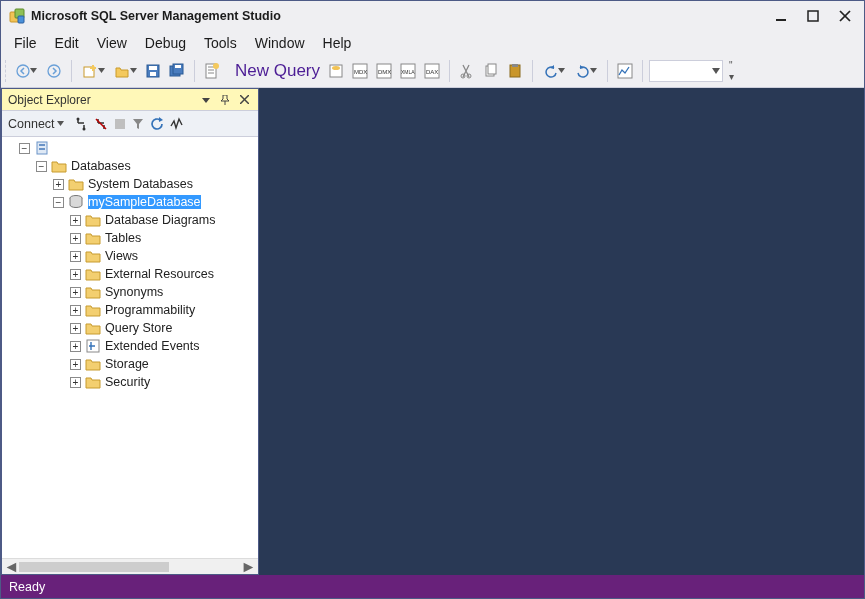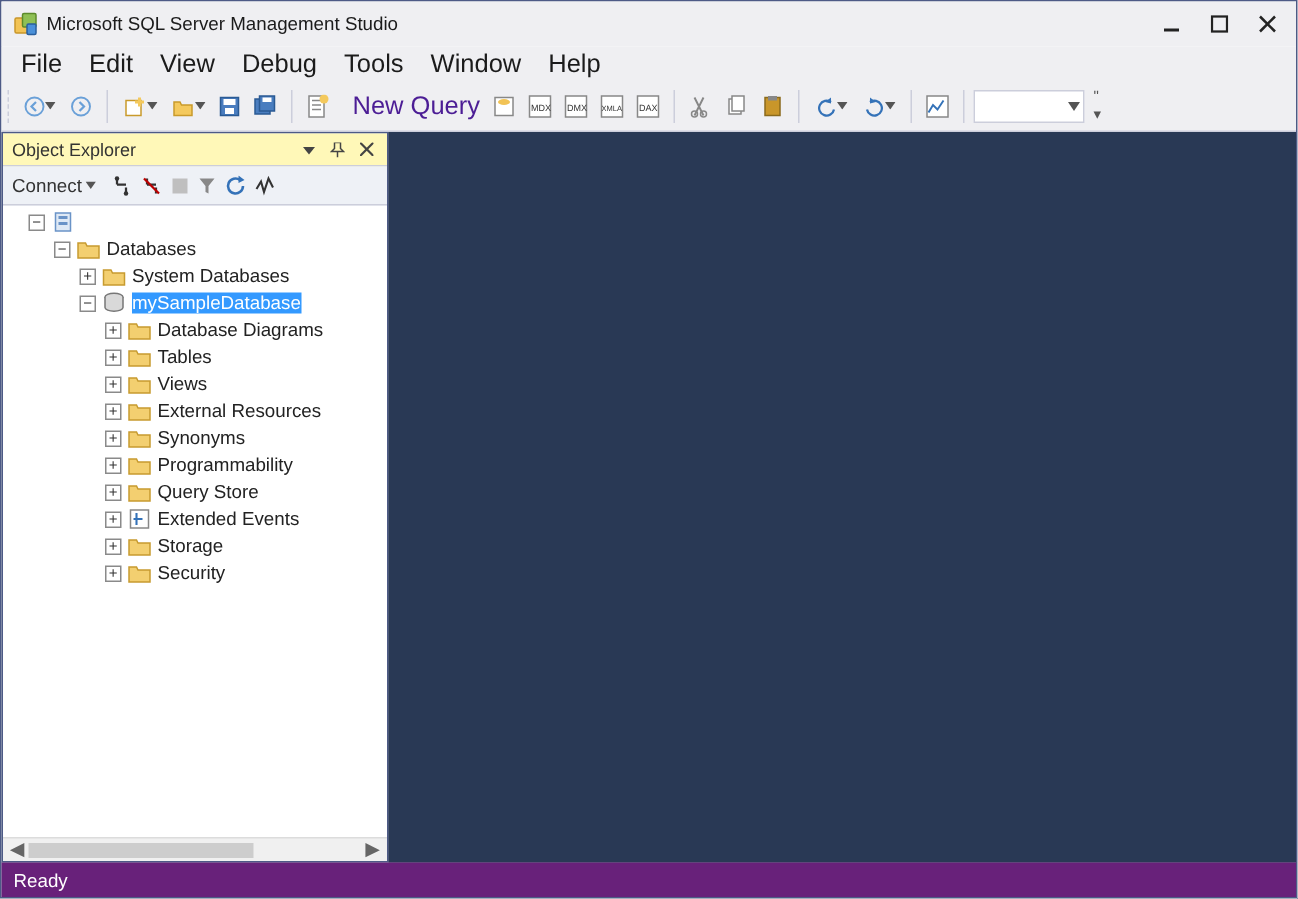--- a/index.html
+++ b/index.html
@@ -2,30 +2,30 @@
 <html><head>
 <meta charset="utf-8">
 <style>
   * { box-sizing: border-box; margin: 0; padding: 0; font-family: "Segoe UI", Tahoma, sans-serif; }
   html, body { width: 865px; height: 599px; overflow: hidden; background: #fff; }
   .window { width: 865px; height: 599px; display: flex; flex-direction: column; border: 1px solid #4d5a86; }
 
   
   .titlebar { height: 30px; background: #efeff2; display: flex; align-items: center; padding: 0 6px 0 8px; font-size: 12.5px; color: #1b1b1b; }
   .titlebar .tb-icon { width: 16px; height:16px; margin-right:6px; display:flex; align-items:center; justify-content:center; }
-  .titlebar .tb-title { flex: 0 0 auto; font-weight: 400; color:#1b1b1b; }
+  .titlebar .tb-title { flex: 0 0 auto; font-weight: 700; color:#1b1b1b; }
   .titlebar .tb-space { flex:1; }
   .titlebar .quicklaunch { width: 190px; height: 22px; border: 1px solid #cccedb; background:#fff; display:flex; align-items:center; padding:0 4px; font-size:12px; color:#777; }
   .titlebar .quicklaunch .ql-text { flex:1; }
   .titlebar .quicklaunch .ql-mag { width:14px; height:14px; }
   .titlebar .winbtn { width:26px; height:20px; display:flex; align-items:center; justify-content:center; margin-left:6px; cursor:default; }
   .titlebar .winbtn svg { pointer-events:none; }
 
   
-  .menubar { height: 23px; background:#efeff2; display:flex; align-items:center; padding: 0 4px; font-size:17px; color:#1b1b1b; }
+  .menubar { height: 23px; background:#efeff2; display:flex; align-items:center; padding: 0 4px; font-size:14px; color:#1b1b1b; }
   .menubar .menu-item { padding: 3px 9px; cursor:default; }
 
   
   .toolbar { height: 34px; background: #efeff2; border-bottom:1px solid #cccedb; display:flex; align-items:center; padding: 0 4px; gap:2px; }
   .toolbar .sep { width:1px; height:22px; background:#cccedb; margin:0 4px; }
   .tbtn { height:22px; min-width:22px; padding:0 3px; display:flex; align-items:center; justify-content:center; cursor:default; }
   .tbtn.drop { min-width:30px; }
   .tbtn svg { display:block; }
   .tbtn .lbl { font-size:17px; margin-left:15px; color:#4c1d95; }
   .toolbar .combo { width:74px; height:22px; border:1px solid #cccedb; background:#fff; display:flex; align-items:center; justify-content:flex-end; padding-right:2px; }

